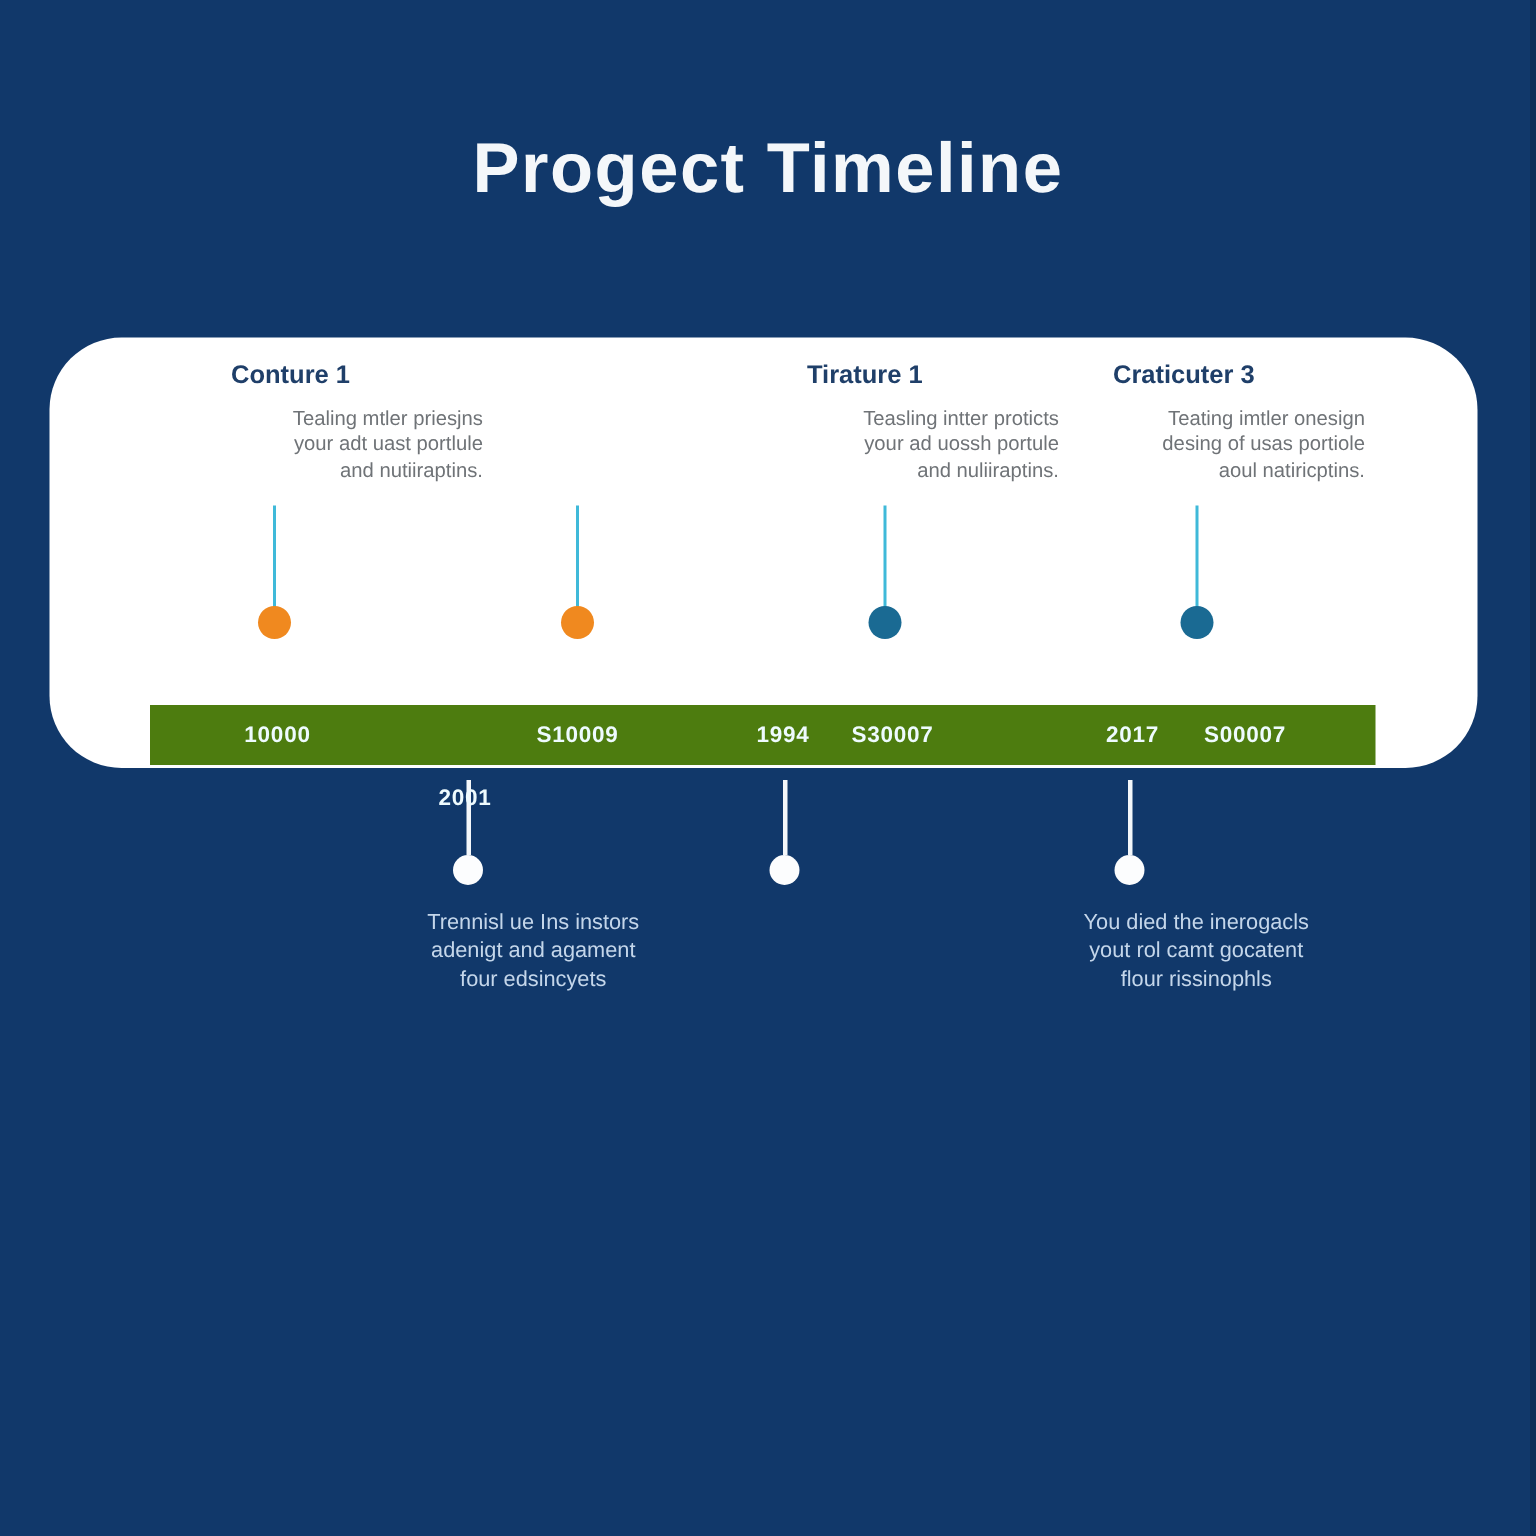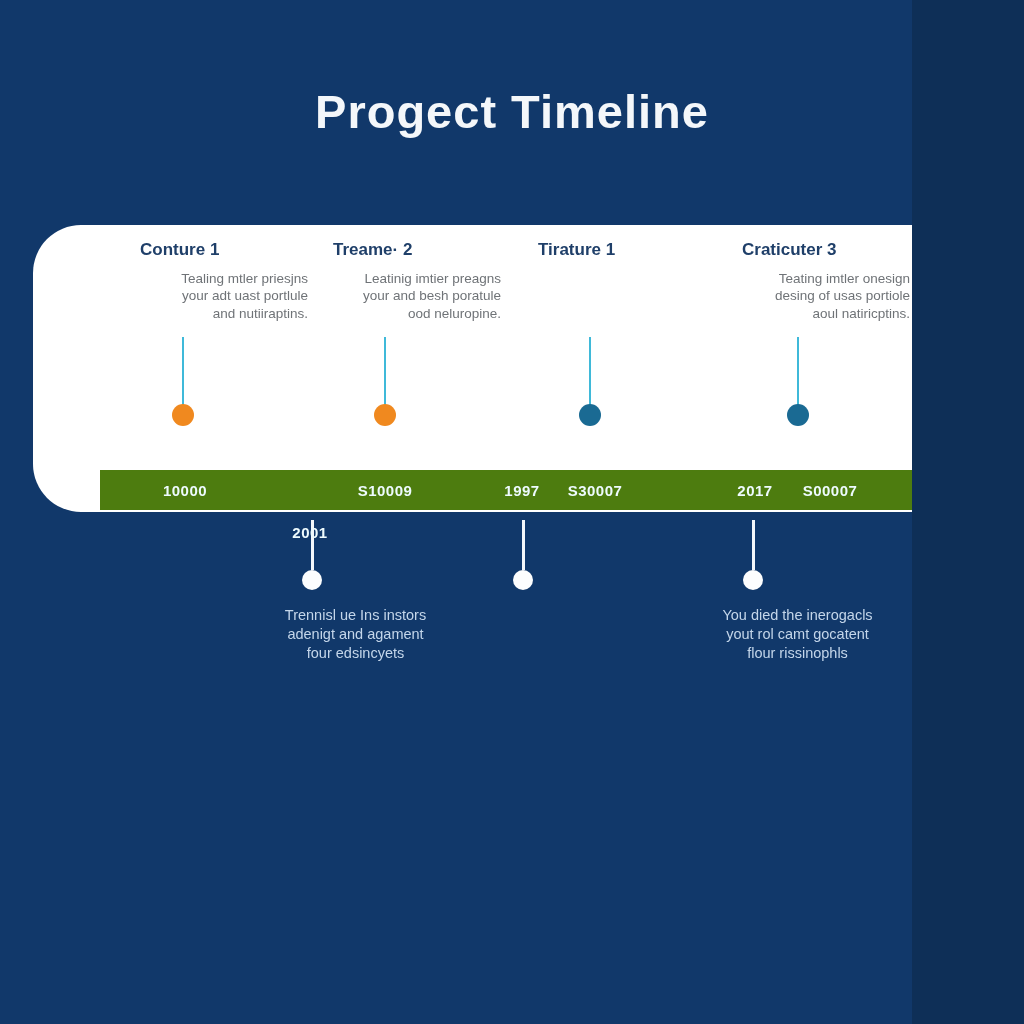--- a/index.html
+++ b/index.html
@@ -2,21 +2,21 @@
 <html><head>
 <meta charset="utf-8">
 <style>
   html,body{margin:0;padding:0;}
   body{
     font-family:"Liberation Sans", sans-serif;
     background:#0e2f57;
   }
   .stage{
     position:relative;
-    width:912px;height:1024px;
+    width:1020px;height:1024px;
     background:#11386a;
     overflow:hidden;
   }
   .page-title{
     position:absolute;
     top:84px;left:0;width:1024px;
     text-align:center;
     color:#f4f7fa;
     font-size:47px;
     font-weight:bold;
@@ -112,34 +112,31 @@
 </style>
 </head>
 <body>
 
 <div class="stage">
 
   <h1 class="page-title">Progect Timeline</h1>
 
   <div class="card"></div>
 
-  <div class="milestone" style="left:140px;">
+  <div class="milestone" style="left:154px;">
     <p class="m-title">Conture 1</p>
     <p class="m-desc">Tealing mtler priesjns
 your adt uast portlule
 and nutiiraptins.</p>
   </div>
-  <div class="milestone" style="left:333px;">
-    <p class="m-title">Treame· 2</p>
-    <p class="m-desc">Leatinig imtier preagns
-your and besh poratule
-ood neluropine.</p>
-  </div>
   <div class="milestone" style="left:538px;">
     <p class="m-title">Tirature 1</p>
+    <p class="m-desc">Teasling intter proticts
+your ad uossh portule
+and nuliiraptins.</p>
   </div>
   <div class="milestone" style="left:742px;">
     <p class="m-title">Craticuter 3</p>
     <p class="m-desc">Teating imtler onesign
 desing of usas portiole
 aoul natiricptins.</p>
   </div>
 
   <div class="stem-top" style="left:182px;"></div>
   <div class="stem-top" style="left:384px;"></div>
@@ -148,21 +145,21 @@
 
   <div class="dot-top dot-orange" style="left:172px;"></div>
   <div class="dot-top dot-orange" style="left:374px;"></div>
   <div class="dot-top dot-blue" style="left:579px;"></div>
   <div class="dot-top dot-blue" style="left:787px;"></div>
 
   <div class="bar">
     <span class="bar-label" style="left:85px;">10000</span>
     <span class="bar-label" style="left:210px;margin-top:42px;">2001</span>
     <span class="bar-label" style="left:285px;">S10009</span>
-    <span class="bar-label" style="left:422px;">1997</span>
+    <span class="bar-label" style="left:422px;">1994</span>
     <span class="bar-label" style="left:495px;">S30007</span>
     <span class="bar-label" style="left:655px;">2017</span>
     <span class="bar-label" style="left:730px;">S00007</span>
   </div>
 
   <div class="stem-bottom" style="left:311px;"></div>
   <div class="stem-bottom" style="left:522px;"></div>
   <div class="stem-bottom" style="left:752px;"></div>
 
   <div class="dot-bottom" style="left:302px;"></div>

